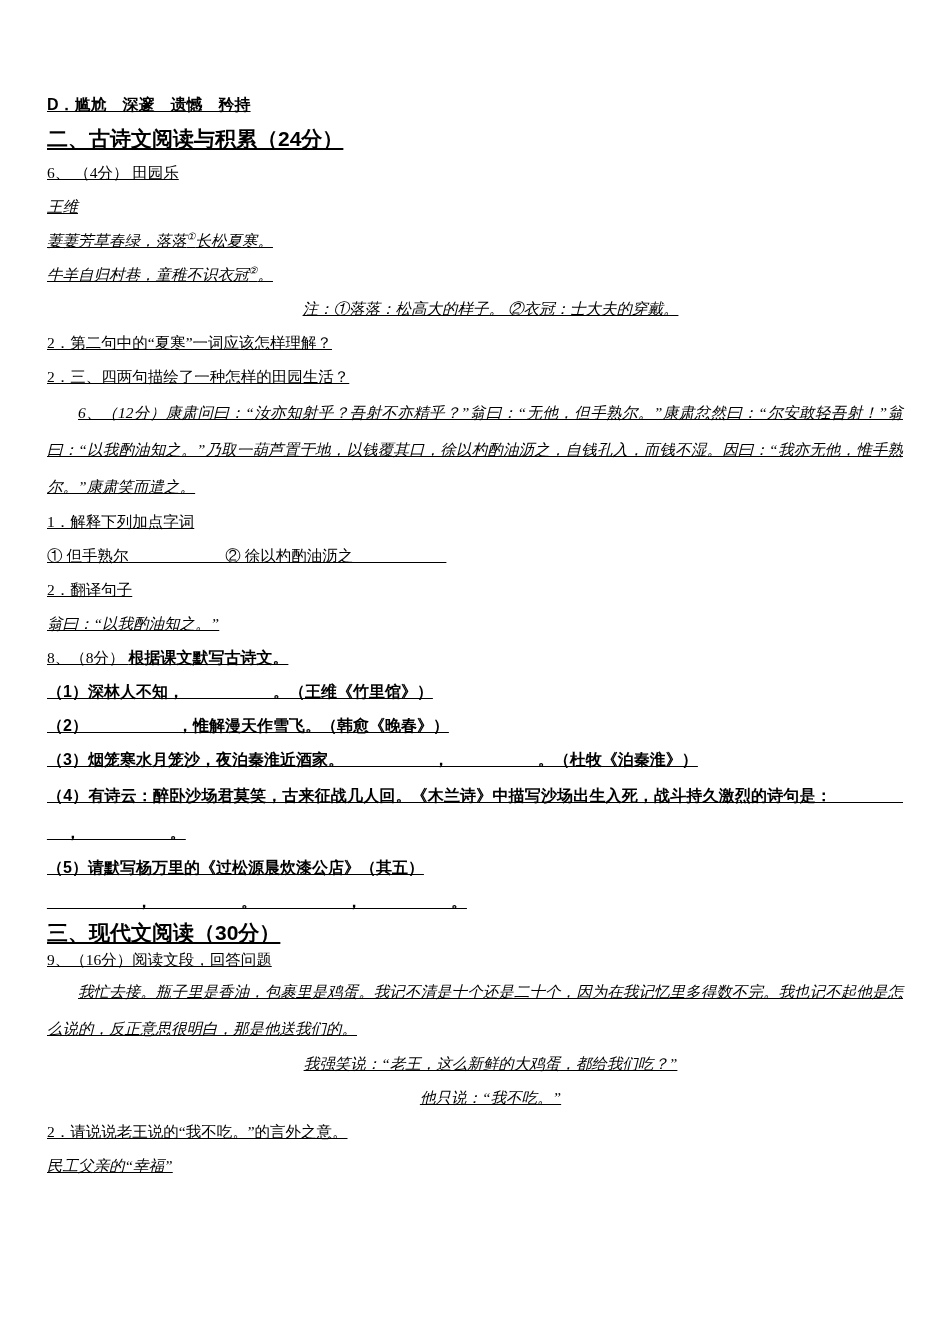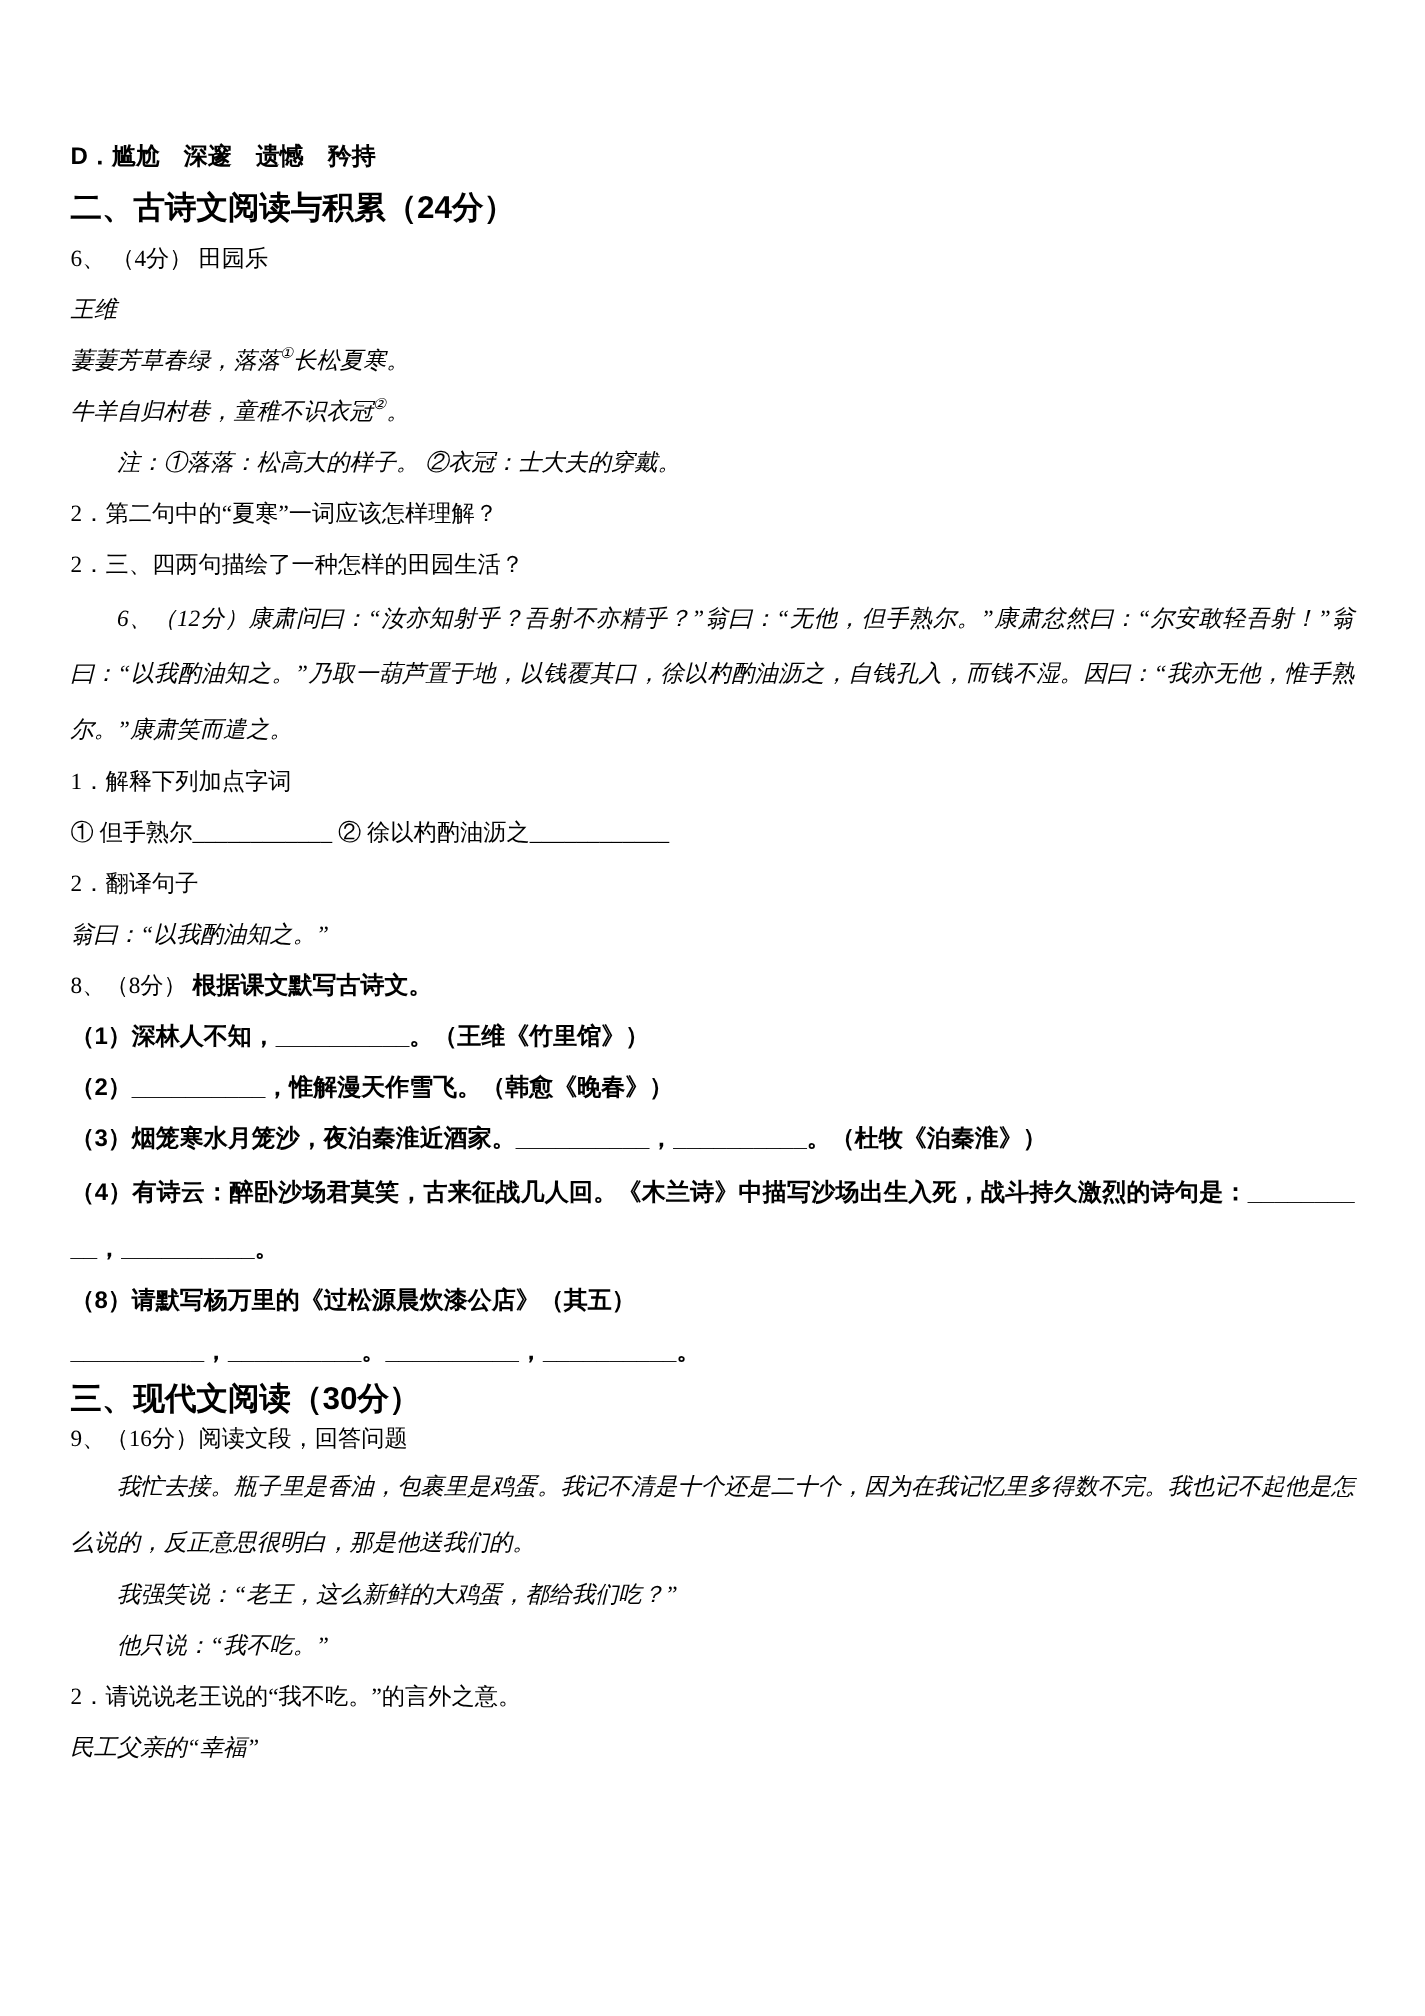--- a/index.html
+++ b/index.html
@@ -3,32 +3,32 @@
 <meta charset="utf-8">
 <style>
   html, body { margin: 0; padding: 0; }
   body {
     width: 950px; height: 1344px;
     background: #ffffff; color: #000000;
     font-family: "Liberation Serif", "DejaVu Serif", serif;
     overflow: hidden;
   }
   .page { padding: 88px 47px 0 47px; box-sizing: border-box; }
-  p { margin: 0; font-size: 15.5px; line-height: 34px; }
+  p { margin: 0; font-size: 15.5px; line-height: 34px; text-decoration: underline; }
   .h2 {
     font-family: "Liberation Sans", "DejaVu Sans", sans-serif;
     font-weight: 700; font-size: 21px; line-height: 34px;
   }
   .boldline {
     font-family: "Liberation Sans", "DejaVu Sans", sans-serif;
     font-weight: 700; font-size: 16px;
   }
   .song { font-family: "Liberation Serif", "DejaVu Serif", serif; font-weight: 400; }
   .kai { font-style: italic; }
-  .indent2 { text-indent: 2em; }
+  .indent2 { text-indent: 2em; text-align: center; }
   .flow { text-align: justify; line-height: 37px; }
   .tight { line-height: 27px; }
   sup { font-size: 10px; line-height: 0; }
 </style>
 </head>
 <body>
 
 <div class="page">
 
   <p class="boldline">D．尴尬　深邃　遗憾　矜持</p>
@@ -62,21 +62,21 @@
   <p><span class="song">8、（8分） </span><span class="boldline">根据课文默写古诗文。</span></p>
 
   <p class="boldline">（1）深林人不知，__________。（王维《竹里馆》）</p>
 
   <p class="boldline">（2）__________，惟解漫天作雪飞。（韩愈《晚春》）</p>
 
   <p class="boldline">（3）烟笼寒水月笼沙，夜泊秦淮近酒家。__________，__________。（杜牧《泊秦淮》）</p>
 
   <p class="boldline flow">（4）有诗云：醉卧沙场君莫笑，古来征战几人回。《木兰诗》中描写沙场出生入死，战斗持久激烈的诗句是：________ __，__________。</p>
 
-  <p class="boldline">（8）请默写杨万里的《过松源晨炊漆公店》（其五）</p>
+  <p class="boldline">（5）请默写杨万里的《过松源晨炊漆公店》（其五）</p>
 
   <p class="boldline">__________，__________。__________，__________。</p>
 
   <p class="h2 tight">三、现代文阅读（30分）</p>
 
   <p class="song tight">9、（16分）阅读文段，回答问题</p>
 
   <p class="kai indent2 flow">我忙去接。瓶子里是香油，包裹里是鸡蛋。我记不清是十个还是二十个，因为在我记忆里多得数不完。我也记不起他是怎么说的，反正意思很明白，那是他送我们的。</p>
 
   <p class="kai indent2">我强笑说：“老王，这么新鲜的大鸡蛋，都给我们吃？”</p>

